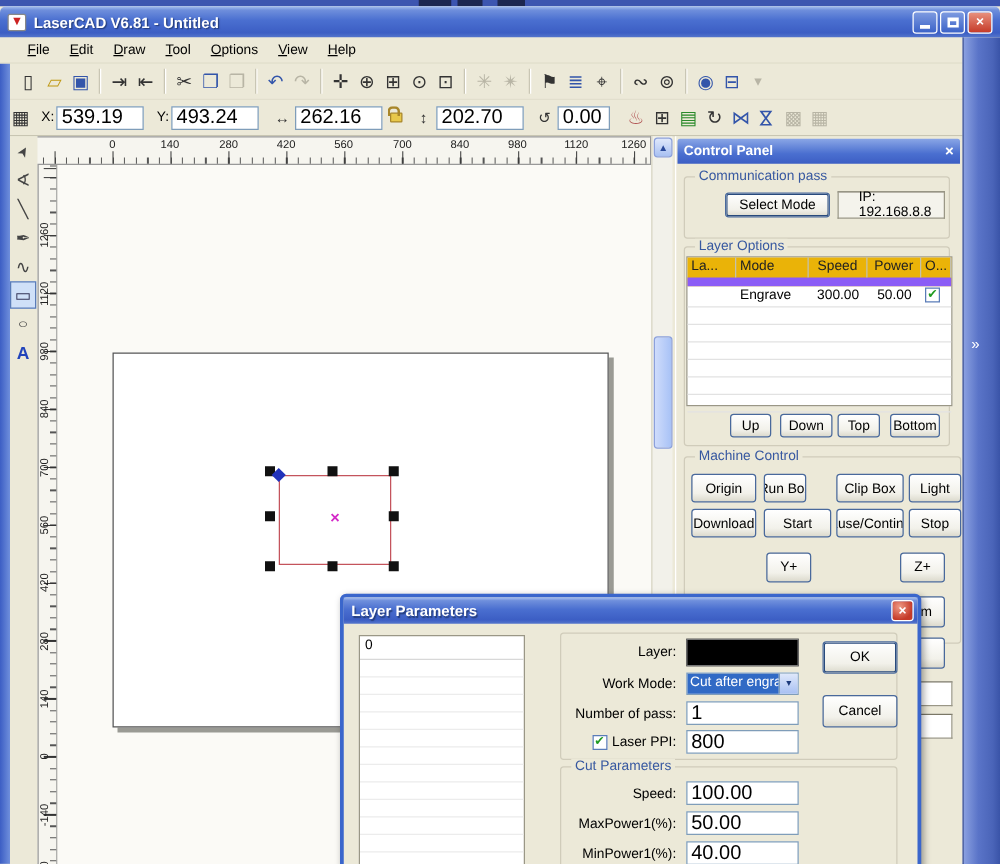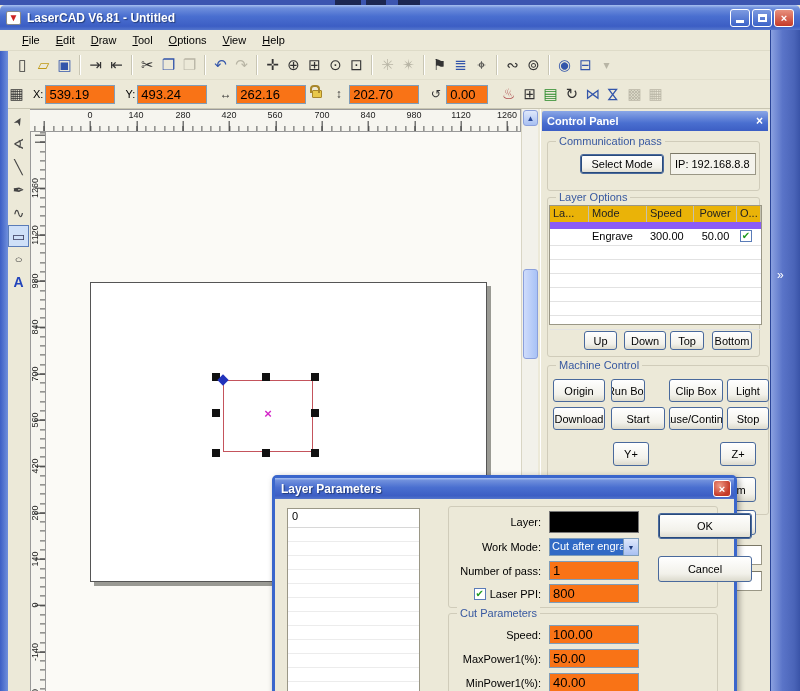--- a/index.html
+++ b/index.html
@@ -34,21 +34,21 @@
   .toolbar { position:absolute; left:0; width:770px; background:#ece9d8; display:flex; align-items:center; }
   #toolbar1 { top:46px; height:29px; padding-left:12px; border-bottom:1px solid #e2dfcd; }
   #toolbar2 { top:75px; height:29px; padding-left:6px; border-bottom:1px solid #c8c5b2; }
   .tbico { width:21px; height:21px; display:flex; align-items:center; justify-content:center;
     font-size:15px; color:#223a77; }
   .tbico.small { font-size:12px; }
   .tbico.gold { color:#c09a18; } .tbico.blue { color:#3355aa; } .tbico.dark { color:#333; }
   .tbico.green { color:#2a8a2a; } .tbico.red { color:#b05050; }
   .tbico.disabled { color:#b8b5a5; }
   .tbsep { width:2px; height:20px; border-left:1px solid #c9c6b4; border-right:1px solid #fff; margin:0 4px; }
-  .coord-field { height:19px; border:1px solid #7f9db9; background:#f97316; font-size:13px;
+  .coord-field { height:19px; border:1px solid #7f9db9; background:#ffffff; font-size:16px;
     padding:1px 3px; font-family:"Liberation Sans",sans-serif; }
   .lockico { width:10px; height:8px; background:#e8c84a; border:1px solid #a8862a; border-radius:1px;
     position:relative; margin:0 6px; }
   .lockico::before { content:""; position:absolute; top:-6px; left:-3px; width:6px; height:6px;
     border:2px solid #a8862a; border-bottom:none; border-radius:4px 4px 0 0; }
 
   
   #frame-left { position:absolute; left:0; top:46px; width:8px; height:640px;
     background:linear-gradient(90deg,#3c5ec4,#6f8fdc); }
   #palette { position:absolute; left:8px; top:104px; width:22px; height:587px; background:#ece9d8; }
@@ -100,29 +100,29 @@
     background:linear-gradient(180deg,#8aa6e6,#4a6fd0 60%,#3c5ec4); color:#fff; font-weight:bold;
     display:flex; align-items:center; padding:0 5px; border-radius:2px 2px 0 0; }
   #cpanel-header .x { margin-left:auto; font-size:12px; }
   .groupbox { position:absolute; border:1px solid #d0ccba; border-radius:3px; }
   .grouplabel { position:absolute; top:-7px; left:8px; background:#ece9d8; padding:0 3px; color:#3758a0; }
   .xpbtn { border:1px solid #49699c; border-radius:3px; color:#000;
     background:linear-gradient(180deg,#ffffff,#f2f1ea 70%,#dcdacd); font-size:11px;
     display:flex; align-items:center; justify-content:center; overflow:hidden; white-space:nowrap; }
   .xpbtn.default { box-shadow:0 0 0 1px #284a7c inset; }
   .sunken { border:1px solid #9a9786; border-top-color:#7a7766; background:#f4f3ec;
-    display:flex; align-items:center; padding:0 4px; }
+    display:flex; align-items:center; padding:0 16px; }
 
   #layer-table { position:absolute; left:8px; top:96px; width:213px; height:120px; background:#fff;
     border:1px solid #9a9786; }
   .lt-row { display:flex; border-bottom:1px solid #e2e2e2; }
   .lt-head { background:#eab308; border-bottom:7px solid #8b5cf6; }
   .lt-head .lt-cell { border-right:1px solid #c4c1ae; color:#222; }
   .lt-cell { padding:1px 3px; overflow:hidden; white-space:nowrap; height:16px; }
-  .c-la{width:39px;} .c-mode{width:58px;} .c-speed{width:47px;text-align:left;} .c-power{width:43px;text-align:center;} .c-out{width:24px;}
+  .c-la{width:39px;} .c-mode{width:58px;} .c-speed{width:47px;text-align:center;} .c-power{width:43px;text-align:center;} .c-out{width:24px;}
   .swatch { background:#000; width:100%; height:100%; }
   .checkbox { width:12px; height:12px; background:#fff; border:1px solid #5a7cb8; color:#1f9a1f;
     font-size:10px; line-height:10px; display:flex; align-items:center; justify-content:center; }
 
   .mini-btn { position:absolute; height:19px; }
   .jog-btn { position:absolute; width:36px; height:24px; }
 
   
   #rightbar { position:absolute; left:770px; top:25px; width:30px; height:666px;
     background:linear-gradient(90deg,#8aa0e0,#5a74c8 40%,#4a64b8 80%,#3a54a8); border-left:1px solid #2a4498; }
@@ -147,21 +147,21 @@
   .pt-data { height:19px; border-bottom:1px solid #d8d8d8; }
   #dlg-group1 { left:173px; top:28px; width:270px; height:102px; }
   #dlg-group2 { left:173px; top:135px; width:270px; height:125px; }
   .fldrow { position:absolute; display:flex; align-items:center; }
   .fldlabel { width:100px; text-align:right; padding-right:8px; }
   .dlgfield { width:90px; height:19px; }
   .combo { width:90px; height:18px; border:1px solid #7f9db9; background:#fff; display:flex; }
   .combo .sel { flex:1; background:#316ac5; color:#fff; padding:1px 2px; overflow:hidden; white-space:nowrap; }
   .combo .arrow { width:15px; background:linear-gradient(180deg,#dfe8fb,#a8c0f2); border-left:1px solid #7f9db9;
     color:#1c3a7c; font-size:7px; display:flex; align-items:center; justify-content:center; }
-  .okbtn { position:absolute; left:383px; width:94px; height:26px; }
+  .okbtn { position:absolute; left:383px; width:60px; height:26px; }
 </style>
 </head>
 <body>
 
 <div class="bg-frag" style="left:335px;width:26px;"></div>
 <div class="bg-frag" style="left:366px;width:20px;"></div>
 <div class="bg-frag" style="left:398px;width:22px;"></div>
 
 <div id="win">
 

